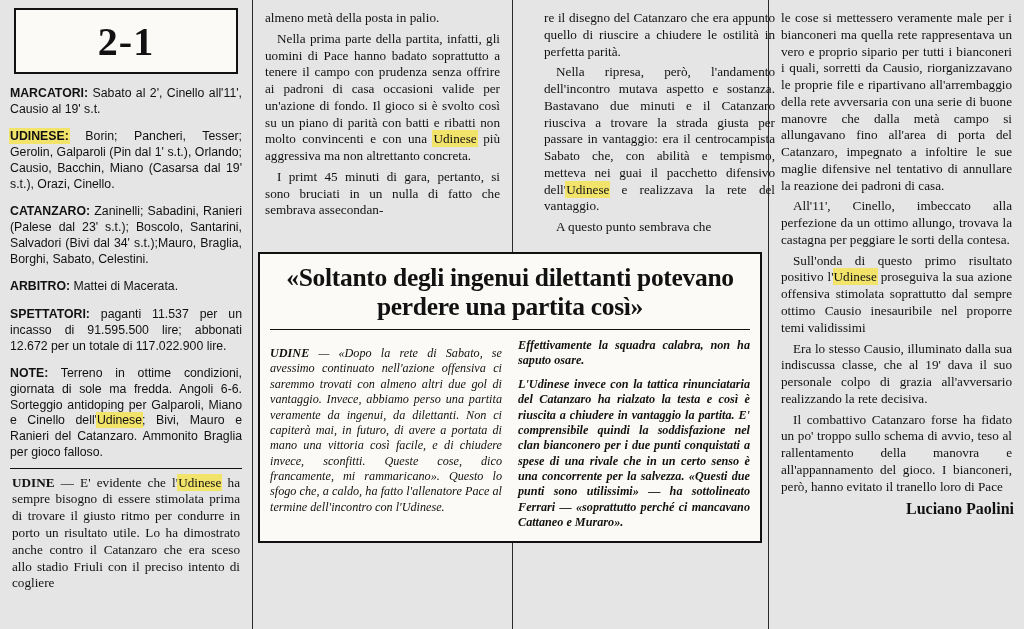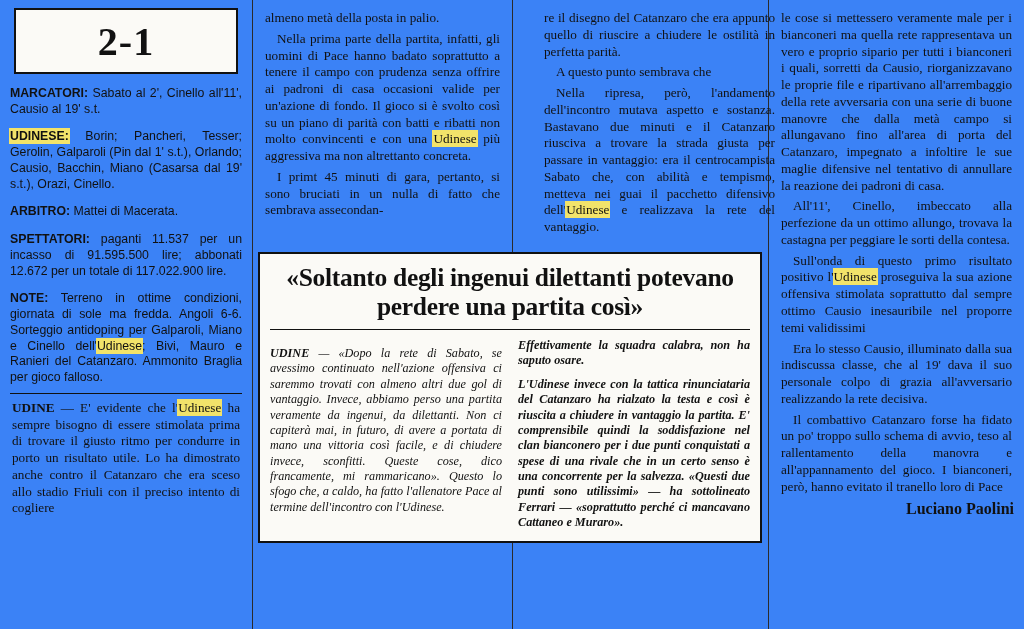--- a/index.html
+++ b/index.html
@@ -11,21 +11,21 @@
     width: 1024px;
     height: 629px;
     font-family: "Liberation Sans", sans-serif;
     color: #111;
     overflow: hidden;
   }
   .page {
     position: relative;
     width: 1024px;
     height: 629px;
-    background: #3b82f6;
+    background: #e5e5e5;
   }
   
   .vrule {
     position: absolute;
     top: 0;
     bottom: 0;
     width: 1px;
     background: #2b2b2b;
   }
   .vrule.r1 { left: 252px; }
@@ -157,20 +157,23 @@
     </div>
 
     <div class="lineup">
       <p>
         <b>MARCATORI:</b><span> Sabato al 2', Cinello all'11', Causio al 19' s.t.</span>
       </p>
       <p>
         <b class="hl">UDINESE:</b><span> Borin; Pancheri, Tesser; Gerolin, Galparoli (Pin dal 1' s.t.), Orlando; Causio, Bacchin, Miano (Casarsa dal 19' s.t.), Orazi, Cinello.</span>
       </p>
       <p>
+        <b>CATANZARO:</b><span> Zaninelli; Sabadini, Ranieri (Palese dal 23' s.t.); Boscolo, Santarini, Salvadori (Bivi dal 34' s.t.);Mauro, Braglia, Borghi, Sabato, Celestini.</span>
+      </p>
+      <p>
         <b>ARBITRO:</b><span> Mattei di Macerata.</span>
       </p>
       <p>
         <b>SPETTATORI:</b><span> paganti 11.537 per un incasso di 91.595.500 lire; abbonati 12.672 per un totale di 117.022.900 lire.</span>
       </p>
       <p>
         <b>NOTE:</b><span> Terreno in ottime condizioni, giornata di sole ma fredda. Angoli 6-6. Sorteggio antidoping per Galparoli, Miano e Cinello dell'</span><span class="hl">Udinese</span><span>; Bivi, Mauro e Ranieri del Catanzaro. Ammonito Braglia per gioco falloso.</span>
       </p>
     </div>
 
@@ -189,24 +192,24 @@
       <p>
         <span>Nella prima parte della partita, infatti, gli uomini di Pace hanno badato soprattutto a tenere il campo con prudenza senza offrire ai padroni di casa occasioni valide per un'azione di fondo. Il gioco si è svolto così su un piano di parità con batti e ribatti non molto convincenti e con una </span><span class="hl">Udinese</span><span> più aggressiva ma non altrettanto concreta.</span>
       </p>
       <p>I primt 45 minuti di gara, pertanto, si sono bruciati in un nulla di fatto che sembrava assecondan-</p>
     </div>
   </div>
 
   <div class="col col3">
     <div class="body-text">
       <p class="noind">re il disegno del Catanzaro che era appunto quello di riuscire a chiudere le ostilità in perfetta parità.</p>
+      <p>
+        <span>Nella ripresa, però, l'andamento dell'incontro mutava aspetto e sostanza. Bastavano due minuti e il Catanzaro riusciva a trovare la strada giusta per passare in vantaggio: era il centrocampista Sabato che, con abilità e tempismo, metteva nei guai il pacchetto difensivo dell'</span><span class="hl">Udinese</span><span> e realizzava la rete del vantaggio.</span>
+      </p>
       <p>A questo punto sembrava che</p>
-      <p>
-        <span>Nella ripresa, però, l'andamento dell'incontro mutava aspetto e sostanza. Bastavano due minuti e il Catanzaro riusciva a trovare la strada giusta per passare in vantaggio: era il centrocampista Sabato che, con abilità e tempismo, metteva nei guai il pacchetto difensivo dell'</span><span class="hl">Udinese</span><span> e realizzava la rete del vantaggio.</span>
-      </p>
     </div>
   </div>
 
   <div class="col col4">
     <div class="body-text">
       <p class="noind">le cose si mettessero veramente male per i bianconeri ma quella rete rappresentava un vero e proprio sipario per tutti i bianconeri i quali, sorretti da Causio, riorganizzavano le proprie file e ripartivano all'arrembaggio della rete avversaria con una serie di buone manovre che dalla metà campo si allungavano fino all'area di porta del Catanzaro, impegnato a infoltire le sue maglie difensive nel tentativo di annullare la reazione dei padroni di casa.</p>
       <p>All'11', Cinello, imbeccato alla perfezione da un ottimo allungo, trovava la castagna per peggiare le sorti della contesa.</p>
       <p>
         <span>Sull'onda di questo primo risultato positivo l'</span><span class="hl">Udinese</span><span> proseguiva la sua azione offensiva stimolata soprattutto dal sempre ottimo Causio inesauribile nel proporre temi validissimi</span>
       </p>

